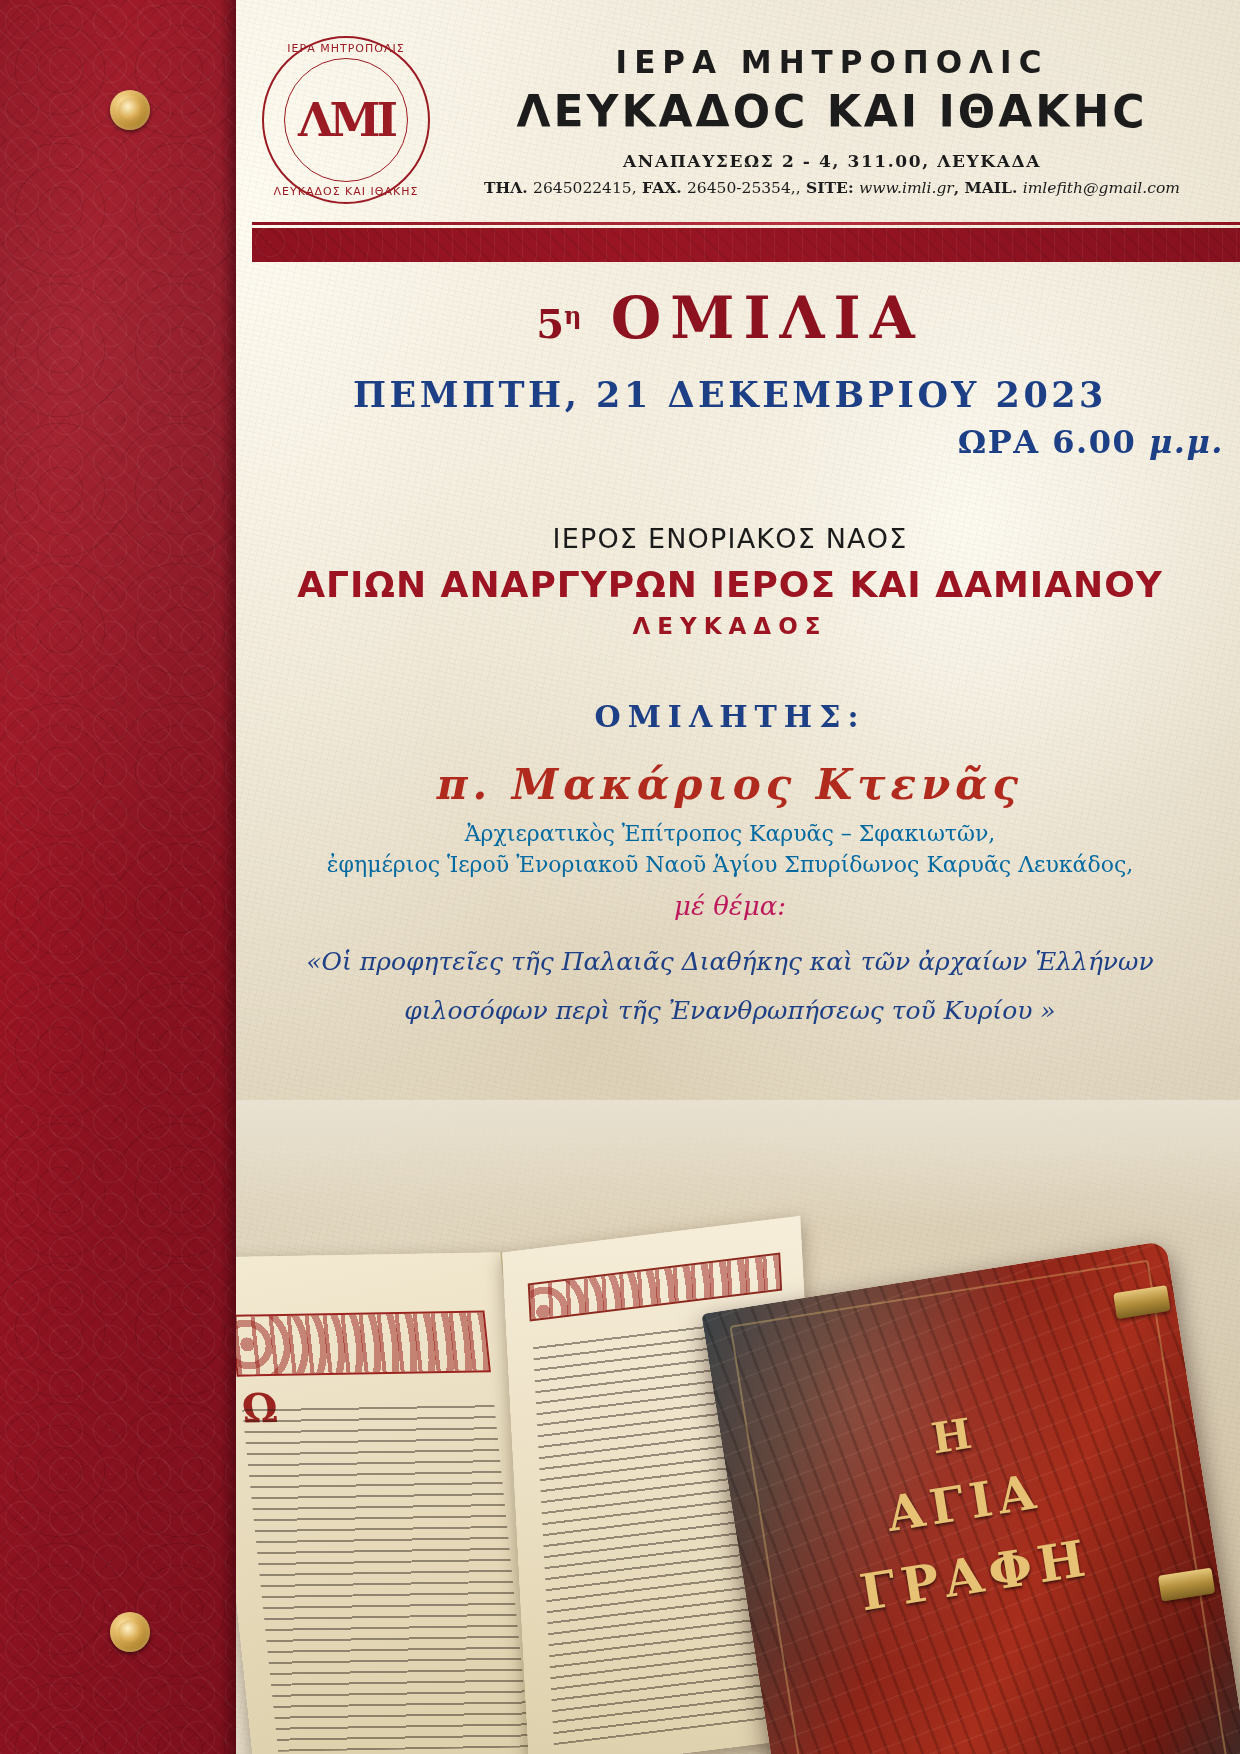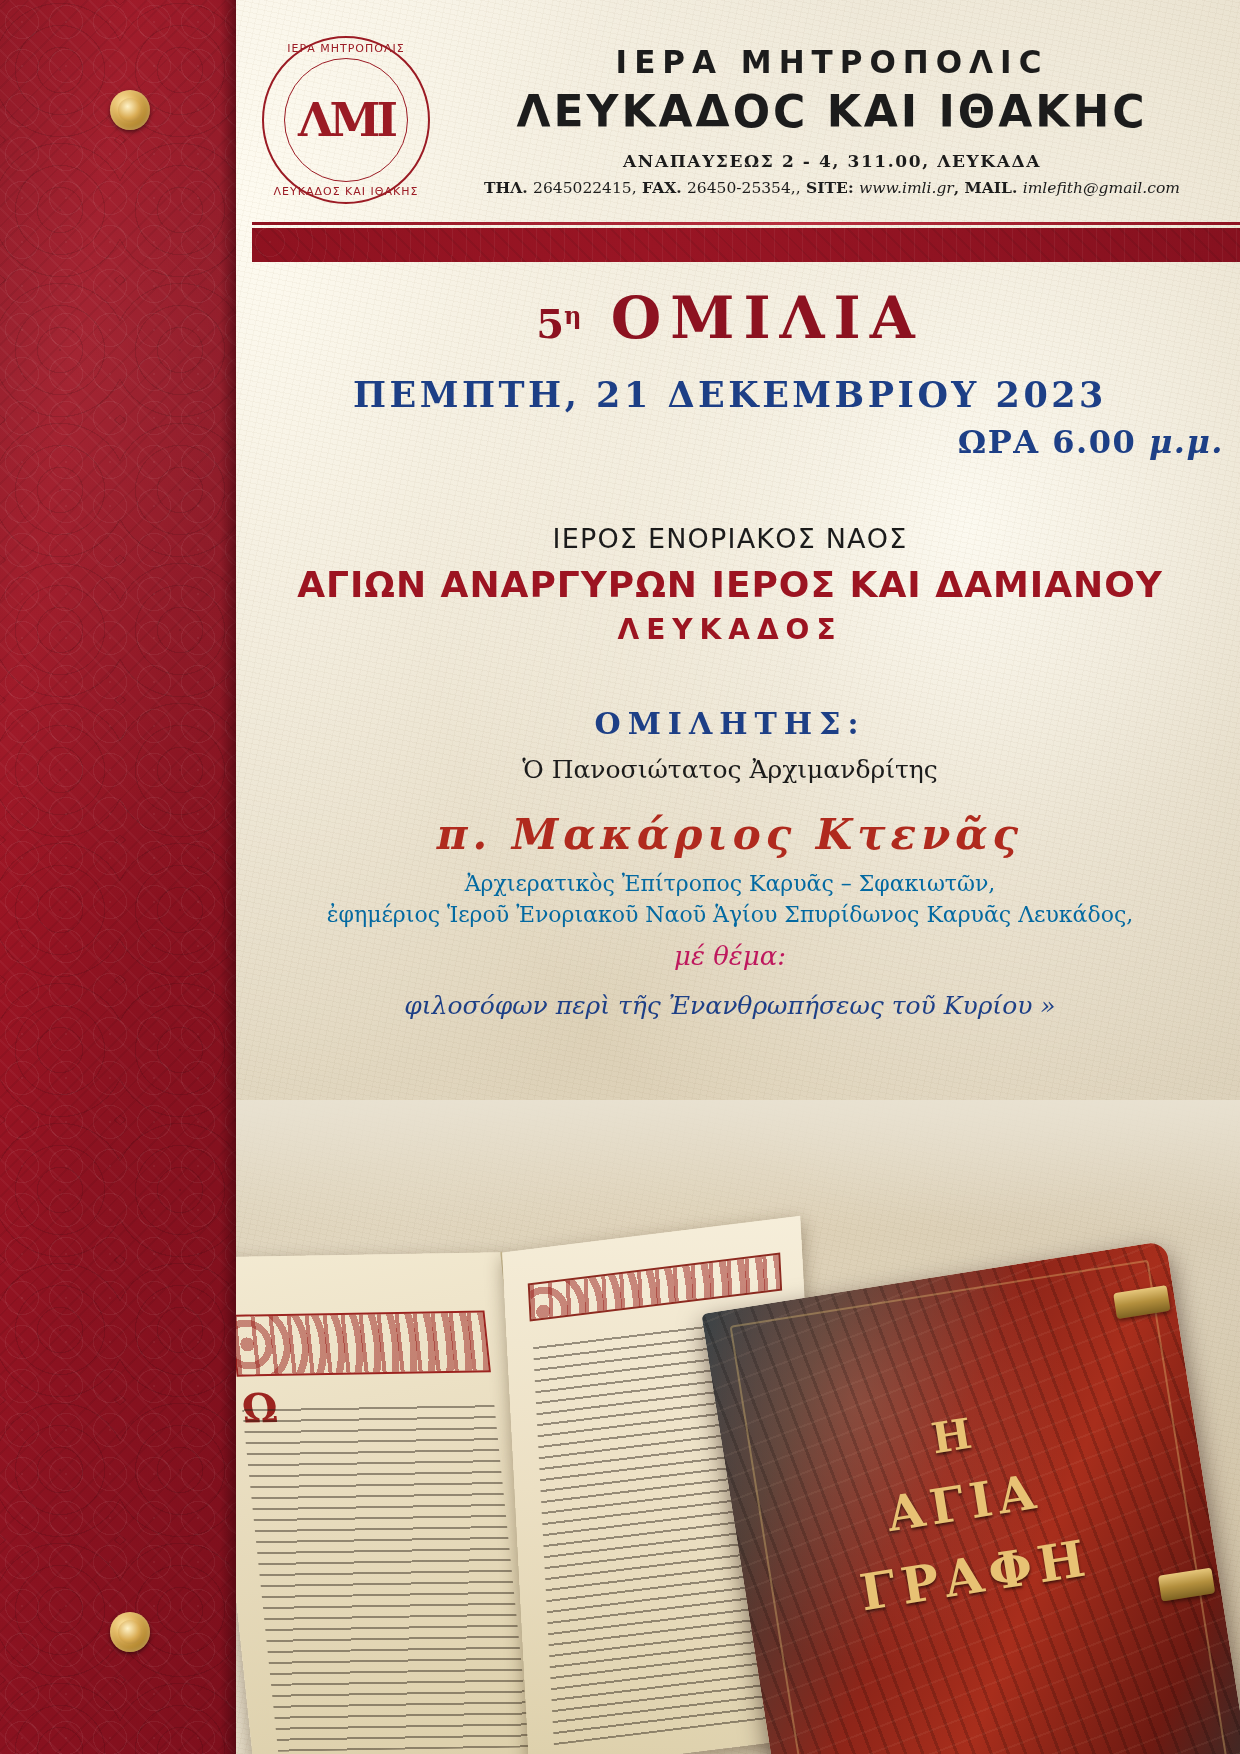--- a/index.html
+++ b/index.html
@@ -245,21 +245,21 @@
     color: #9c1421;
     font-family: "DejaVu Sans", sans-serif;
     font-size: 36px;
     letter-spacing: 1px;
     margin-top: 10px;
     font-weight: 600;
   }
   .line-church-sub {
     color: #9c1421;
     font-family: "DejaVu Sans", sans-serif;
-    font-size: 28px;
+    font-size: 23px;
     letter-spacing: 7px;
     margin-top: 8px;
     font-weight: 600;
   }
 
   .line-speaker-label {
     color: #1d3f86;
     font-family: "DejaVu Serif", serif;
     font-size: 30px;
     letter-spacing: 7px;
@@ -491,26 +491,26 @@
     <div class="line-time">
       <span>ΩΡΑ 6.00</span>
       <span class="it">μ.μ.</span>
     </div>
 
     <div class="line-church-pre">ΙΕΡΟΣ ΕΝΟΡΙΑΚΟΣ ΝΑΟΣ</div>
     <div class="line-church-main">ΑΓΙΩΝ ΑΝΑΡΓΥΡΩΝ ΙΕΡΟΣ ΚΑΙ ΔΑΜΙΑΝΟΥ</div>
     <div class="line-church-sub">ΛΕΥΚΑΔΟΣ</div>
 
     <div class="line-speaker-label">ΟΜΙΛΗΤΗΣ:</div>
-    <div class="line-speaker-rank">Ὁ Πανοσιώτατος Ἀρχιμανδρίτης</div>
     <div class="line-speaker-name">π. Μακάριος Κτενᾶς</div>
     <div class="line-speaker-role1">Ἀρχιερατικὸς Ἐπίτροπος Καρυᾶς – Σφακιωτῶν,</div>
     <div class="line-speaker-role2">ἐφημέριος Ἱεροῦ Ἐνοριακοῦ Ναοῦ Ἁγίου Σπυρίδωνος Καρυᾶς Λευκάδος,</div>
     <div class="line-theme-label">μέ θέμα:</div>
 
+    <div class="line-theme-1">«Οἱ προφητεῖες τῆς Παλαιᾶς Διαθήκης καὶ τῶν ἀρχαίων Ἑλλήνων</div>
     <div class="line-theme-2">φιλοσόφων περὶ τῆς Ἐνανθρωπήσεως τοῦ Κυρίου »</div>
   </div>
 
   <div class="photo-zone">
     <div class="photo-fade-top"></div>
 
     <div class="manuscript">
       <div class="page left">
         <div class="headband"></div>
         <div class="initial">Ω</div>

